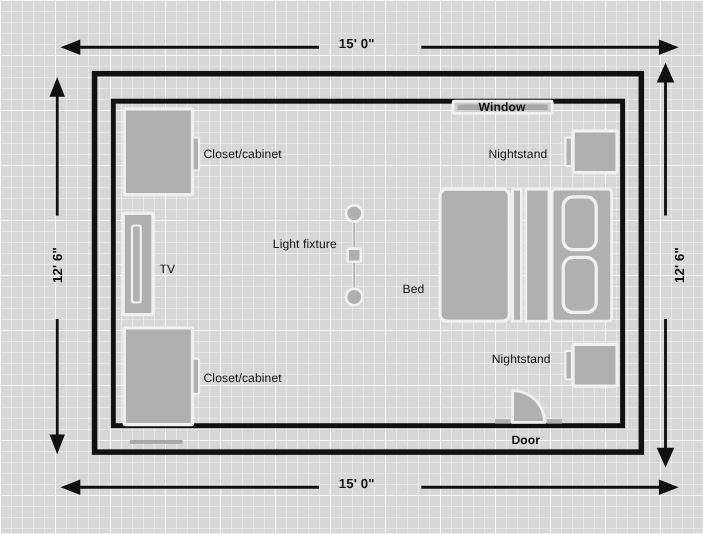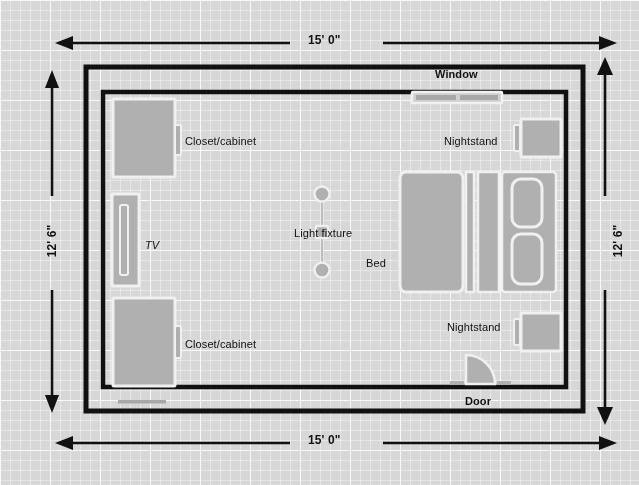--- a/index.html
+++ b/index.html
@@ -165,27 +165,27 @@
   <div class="lbl dim-lbl" style="left:308px; top:434px;">15' 0"</div>
 
   <div class="lbl dim-lbl rot-lbl" style="left:22px; top:235px; width:60px; text-align:center;">12' 6"</div>
 
   <div class="lbl dim-lbl rot-lbl" style="left:588px; top:235px; width:60px; text-align:center;">12' 6"</div>
 
   <div class="lbl" style="left:185px; top:135px;">Closet/cabinet</div>
 
   <div class="lbl" style="left:185px; top:338px;">Closet/cabinet</div>
 
-  <div class="lbl" style="left:145px; top:239px;font-style:italic;">TV</div>
+  <div class="lbl" style="left:145px; top:239px;">TV</div>
 
-  <div class="lbl" style="left:248px; top:227px;margin-left:46px;">Light fixture</div>
+  <div class="lbl" style="left:248px; top:216px;">Light fixture</div>
 
   <div class="lbl" style="left:366px; top:229px;margin-top:28px;">Bed</div>
 
   <div class="lbl" style="left:444px; top:135px;">Nightstand</div>
 
   <div class="lbl" style="left:447px; top:321px;">Nightstand</div>
 
-  <div class="lbl lbl-bold" style="left:435px; top:68px;text-align:center;">Window</div>
+  <div class="lbl lbl-bold" style="left:435px; top:92px;text-align:center;">Window</div>
 
   <div class="lbl lbl-bold" style="left:465px; top:395px;">Door</div>
 
 </div>
 
 </body></html>

